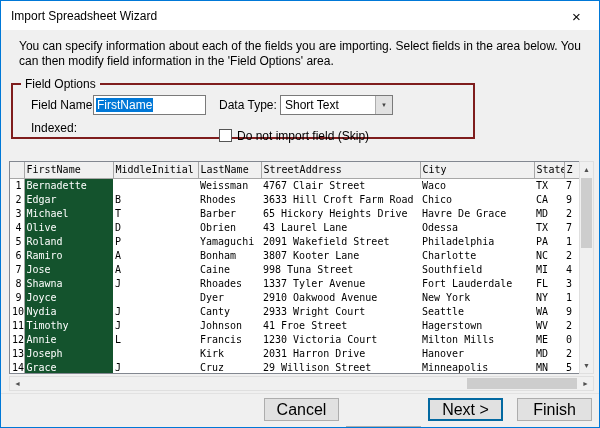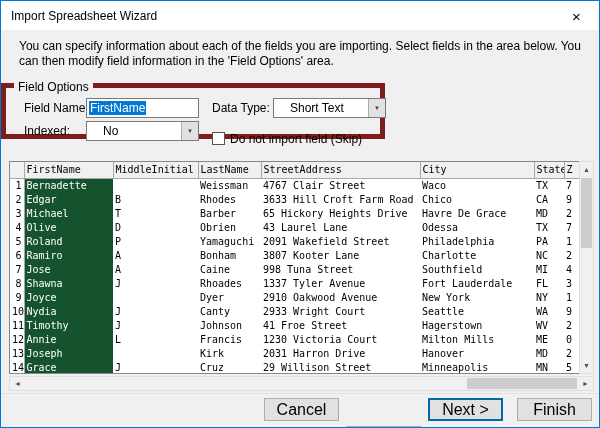--- a/index.html
+++ b/index.html
@@ -10,26 +10,26 @@
     font-family:"Liberation Sans",sans-serif;font-size:12px;color:#000;
     overflow:hidden;
   }
   
   .titlebar{position:absolute;left:0;top:0;width:100%;height:29px;background:#ffffff;display:flex;align-items:center;}
   .titlebar .title{margin-left:10px;}
   .close-btn{margin-left:auto;width:45px;height:28px;border:none;background:transparent;font-size:15px;line-height:28px;text-align:center;font-family:"Liberation Sans",sans-serif;cursor:default;}
   
   .instructions{position:absolute;left:18px;top:38px;width:566px;line-height:15px;}
   
-  .groupbox{position:absolute;left:0;top:82px;width:384px;height:56px;border:5px solid #7f1d1d;}
+  .groupbox{position:absolute;left:10px;top:82px;width:464px;height:56px;border:2px solid #7f1d1d;}
   .groupbox .legend{position:absolute;left:8px;top:-8px;background:#f0f0f0;padding:0 4px;}
   .fo-label{position:absolute;white-space:nowrap;}
   .fake-input{position:absolute;background:#fff;border:1px solid #7a7a7a;height:20px;line-height:18px;padding:0 2px;overflow:hidden;}
   .sel-text{background:#0078d7;color:#fff;padding:0 1px;}
-  .combo{position:absolute;background:#fff;border:1px solid #7a7a7a;height:20px;line-height:18px;padding:0 18px 0 16px;overflow:hidden;}
+  .combo{position:absolute;background:#fff;border:1px solid #7a7a7a;height:20px;line-height:18px;padding:0 18px 0 4px;overflow:hidden;}
   .combo .arrow{position:absolute;right:0;top:0;width:17px;height:18px;background:#e1e1e1;border-left:1px solid #adadad;text-align:center;font-size:6px;line-height:18px;color:#444;}
   .checkbox-row{position:absolute;display:flex;align-items:flex-start;margin-top:10px;}
   .checkbox{width:13px;height:13px;background:#fff;border:1px solid #555;margin-right:5px;flex:none;}
   
   .grid-wrap{position:absolute;left:8px;top:160px;width:570px;height:213px;background:#fff;border:1px solid #828790;border-right:none;overflow:hidden;}
   table.grid{border-collapse:collapse;table-layout:fixed;width:570px;font-family:"DejaVu Sans Mono",monospace;font-size:10px;}
   table.grid th{font-weight:normal;text-align:left;background:#f0f0f0;border-right:1px solid #a7a7a7;border-bottom:1px solid #a7a7a7;height:16px;padding:0 2px;white-space:nowrap;overflow:hidden;}
   table.grid td{height:14px;line-height:14px;padding:0 2px;white-space:nowrap;overflow:hidden;}
   td.rownum{border-right:1px solid #a7a7a7;text-align:right;padding:0 2px 0 0;}
   th.corner{width:14px;}
@@ -70,24 +70,20 @@
       <span class="sel-text">FirstName</span>
     </div>
 
     <span class="fo-label" style="left:206px;top:13px;">Data Type:</span>
     <div class="combo" style="left:267px;top:10px;width:113px;">
       <span>Short Text</span>
       <span class="arrow">▼</span>
     </div>
 
     <span class="fo-label" style="left:18px;top:36px;">Indexed:</span>
-    <div class="combo" style="left:80px;top:33px;width:113px;">
-      <span>No</span>
-      <span class="arrow">▼</span>
-    </div>
 
     <div class="checkbox-row" style="left:206px;top:34px;">
       <span class="checkbox"></span>
       <span>Do not import field (Skip)</span>
     </div>
   </div>
 
   <div class="grid-wrap">
     <table class="grid">
       <thead>

